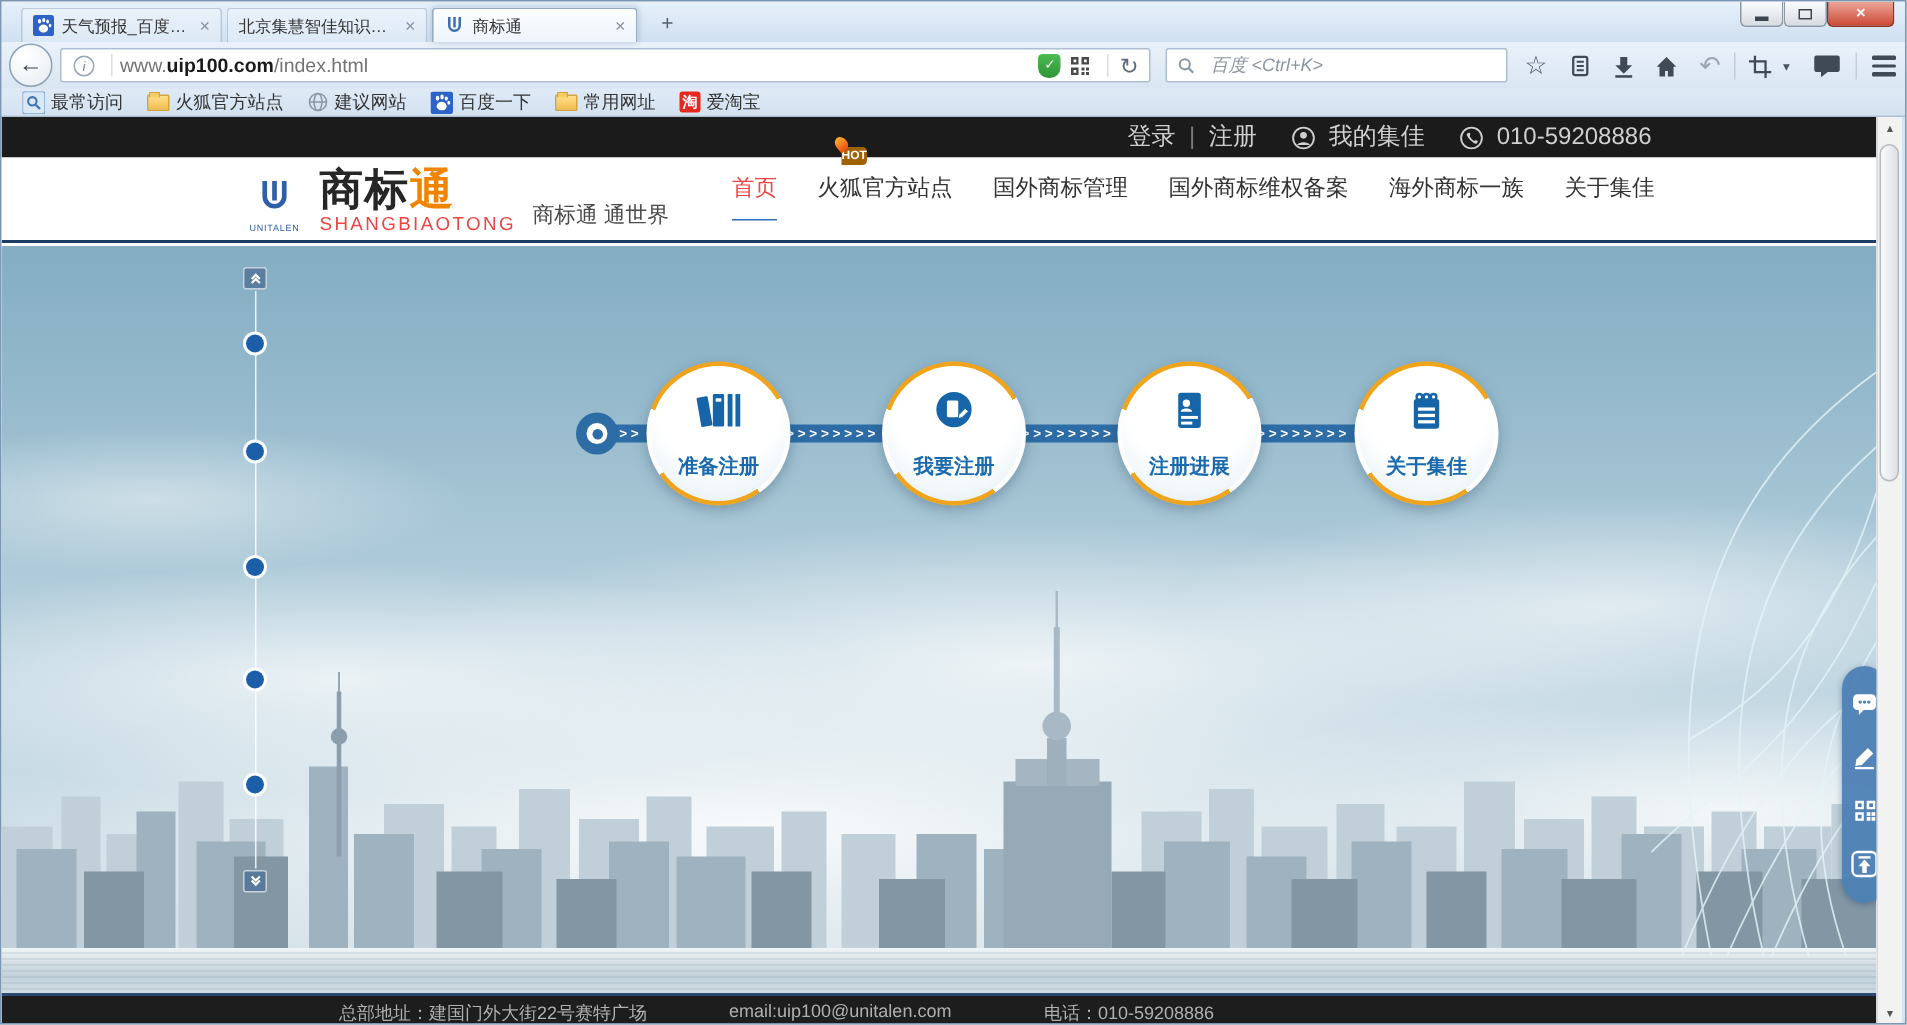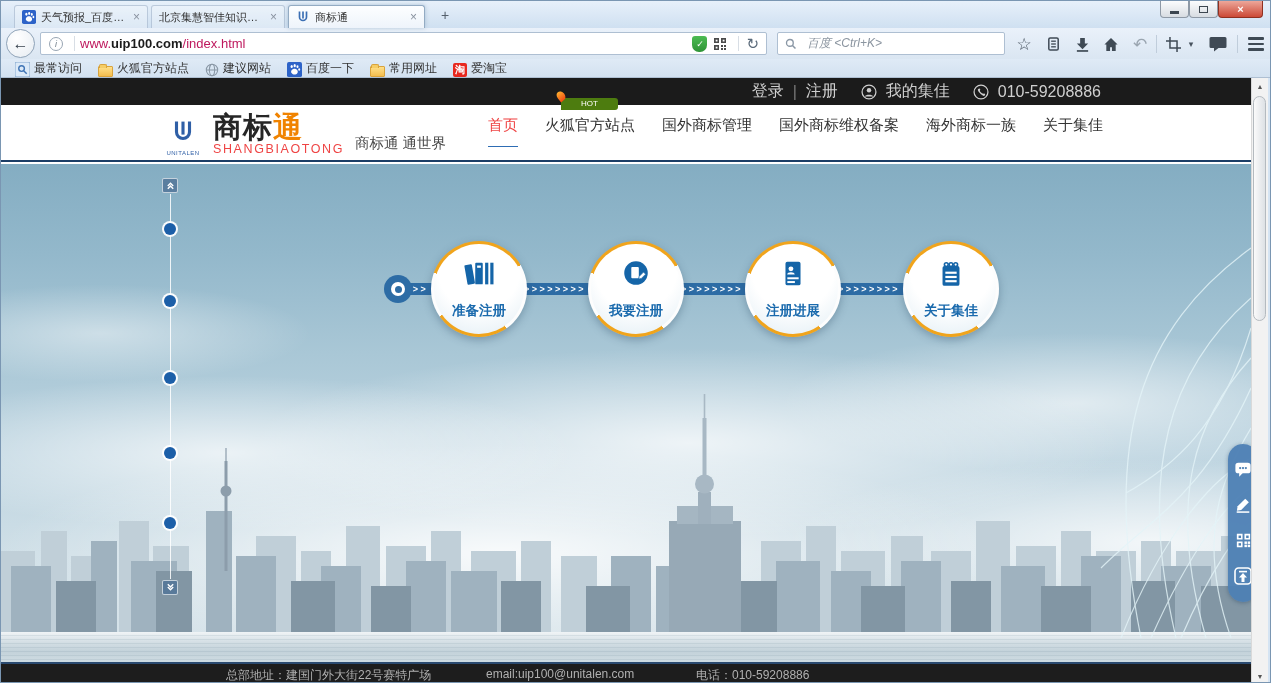--- a/index.html
+++ b/index.html
@@ -19,37 +19,37 @@
   .winbtn{width:29px;height:17px;border:1px solid #8e99a6;border-top:none;border-radius:0 0 4px 4px;background:linear-gradient(180deg,#fbfcfd,#d7dce2);display:flex;align-items:center;justify-content:center;color:#3c4650;font-size:11px;line-height:10px}
   .winbtn.close{width:45px;background:linear-gradient(180deg,#eda79a,#cc4936);border-color:#8f3020;color:#fff;font-weight:bold}
   .glyph-min{width:9px;height:3px;background:#3c4650;margin-top:6px}
   .glyph-max{width:9px;height:7px;border:1.5px solid #3c4650}
 
   .toolbar{position:absolute;left:0;top:27px;width:1271px;height:31px;background:linear-gradient(180deg,#eaf1fa,#dae6f2);}
   .backbtn{position:absolute;left:5px;top:1px;width:29px;height:29px;border-radius:50%;background:radial-gradient(circle at 35% 30%,#ffffff,#e6ecf2);border:1px solid #8fa3b8;color:#38424e;font-size:16px;font-weight:bold;display:flex;align-items:center;justify-content:center;z-index:2}
   .urlbar{position:absolute;left:39px;top:4px;width:727px;height:23px;background:#fff;border:1px solid #aebfd2;border-radius:2px;display:flex;align-items:center;font-size:13px;}
   .info-i{width:14px;height:14px;border:1px solid #98a5b3;border-radius:50%;color:#76828e;font-size:9px;font-style:italic;display:flex;align-items:center;justify-content:center;margin:0 6px 0 8px;flex:0 0 14px}
   .vsep{width:1px;height:15px;background:#d8dee5;margin:0 5px}
-  .url-prefix,.url-path{color:#be185d}
+  .url-prefix,.url-path{color:#737373}
   .url-host{color:#1b1b1b;font-weight:bold}
   .url-spacer{flex:1}
   .shield{width:15px;height:16px;background:linear-gradient(180deg,#4cbb52,#2f9437);border-radius:3px 3px 7px 7px;color:#fff;font-size:9px;display:flex;align-items:center;justify-content:center;margin-right:6px}
   .ab-ic{margin-right:6px;display:flex;align-items:center}
   .reload{color:#5a6a7a;font-size:15px;margin:0 7px 0 2px}
   .searchbar{position:absolute;left:776px;top:4px;width:228px;height:23px;background:#fff;border:1px solid #aebfd2;border-radius:2px;display:flex;align-items:center;}
   .search-ph{font-size:12px;font-style:italic;color:#8b95a0;margin-left:4px}
   .tbic{position:absolute;top:5px;width:22px;height:22px;display:flex;align-items:center;justify-content:center;color:#47525e}
   .tbic.txt{font-size:17px}
   .tb-sep{position:absolute;top:7px;width:1px;height:18px;background:#c0cddb}
   .caret{font-size:9px;color:#47525e}
   .burger{display:flex;flex-direction:column;gap:3px}
   .burger i{display:block;width:16px;height:2.5px;background:#3f4a55;border-radius:1px}
 
   .bookbar{position:absolute;left:0;top:58px;width:1271px;height:19px;background:linear-gradient(180deg,#dfeaf6,#d3e1f0);border-bottom:1px solid #aebfd2;display:flex;align-items:center;padding-left:6px;}
-  .bm{display:flex;align-items:flex-end;gap:4px;padding:0 8px;font-size:12px;color:#333;height:100%}
+  .bm{display:flex;align-items:center;gap:4px;padding:0 8px;font-size:12px;color:#333;height:100%}
   .folder{width:15px;height:11px;background:linear-gradient(180deg,#ffe08a,#f3bd4e);border:1px solid #d9a33c;border-radius:1px;position:relative}
   .folder::before{content:"";position:absolute;left:0;top:-3px;width:6px;height:3px;background:#f5cd66;border:1px solid #d9a33c;border-bottom:none;border-radius:2px 2px 0 0}
   .tao{width:14px;height:14px;background:#e8281e;color:#fff;border-radius:2px;font-size:10px;font-weight:bold;display:flex;align-items:center;justify-content:center}
 
   
   .page{position:absolute;left:0;top:77px;width:1250px;height:606px;overflow:hidden;background:#fff}
   .vscroll{position:absolute;left:1250px;top:77px;width:17px;height:606px;background:#f2f2f2;border-left:1px solid #d9d9d9}
   .sc-btn{position:absolute;left:0;width:16px;height:16px;color:#555;font-size:7px;display:flex;align-items:center;justify-content:center}
   .sc-up{top:0}.sc-down{bottom:0}
   .sc-thumb{position:absolute;left:1px;top:18px;width:13px;height:225px;background:linear-gradient(90deg,#fafafa,#dde1e5);border:1px solid #b4babf;border-radius:7px}
@@ -68,21 +68,21 @@
   .mark{width:38px;text-align:center}
   .mark .mk-en{font-size:6px;color:#2f5fa6;letter-spacing:.5px;margin-top:1px}
   .lg-col{display:flex;flex-direction:column}
   .lg-cn{font-size:29px;font-weight:900;line-height:27px;color:#262626;letter-spacing:1px}
   .lg-cn .tong{color:#f08300}
   .lg-en{font-size:12.5px;color:#ef4444;letter-spacing:1.6px;margin-top:1px}
   .tagline{font-size:14.5px;color:#4a4a4a;margin-bottom:3px;white-space:nowrap}
   .nav{position:absolute;left:487px;bottom:13px;display:flex;gap:27px;font-size:15px;color:#333}
   .nav-item{position:relative;cursor:pointer;white-space:nowrap}
   .nav-item.active{color:#ef4444;border-bottom:1px solid #2e6db4;padding-bottom:11px}
-  .hot{position:absolute;top:-18px;left:16px;background:#4d7c0f;color:#fff;font-size:8px;font-weight:normal;line-height:10px;padding:1px 20px;border-radius:3px 3px 3px 0;}
+  .hot{position:absolute;top:-18px;left:16px;background:#a16207;color:#fff;font-size:8px;font-weight:bold;line-height:10px;padding:1px 0;border-radius:3px 3px 3px 0;}
   .hot::before{content:"";position:absolute;left:-4px;top:-7px;width:8px;height:10px;background:linear-gradient(180deg,#ffb02e,#f04a12);border-radius:50% 50% 50% 0;transform:rotate(-40deg)}
 
   
   .hero{position:absolute;left:0;top:86px;width:1250px;height:498px;overflow:hidden;background:
     radial-gradient(ellipse 300px 70px at 8% 34%, rgba(255,255,255,.45), rgba(255,255,255,0) 70%),
     radial-gradient(ellipse 500px 110px at 18% 58%, rgba(255,255,255,.7), rgba(255,255,255,0) 70%),
     radial-gradient(ellipse 620px 135px at 55% 56%, rgba(255,255,255,.75), rgba(255,255,255,0) 70%),
     radial-gradient(ellipse 420px 100px at 86% 48%, rgba(255,255,255,.6), rgba(255,255,255,0) 70%),
     radial-gradient(ellipse 700px 150px at 40% 78%, rgba(255,255,255,.85), rgba(255,255,255,0) 72%),
     radial-gradient(ellipse 520px 120px at 92% 76%, rgba(255,255,255,.75), rgba(255,255,255,0) 70%),

